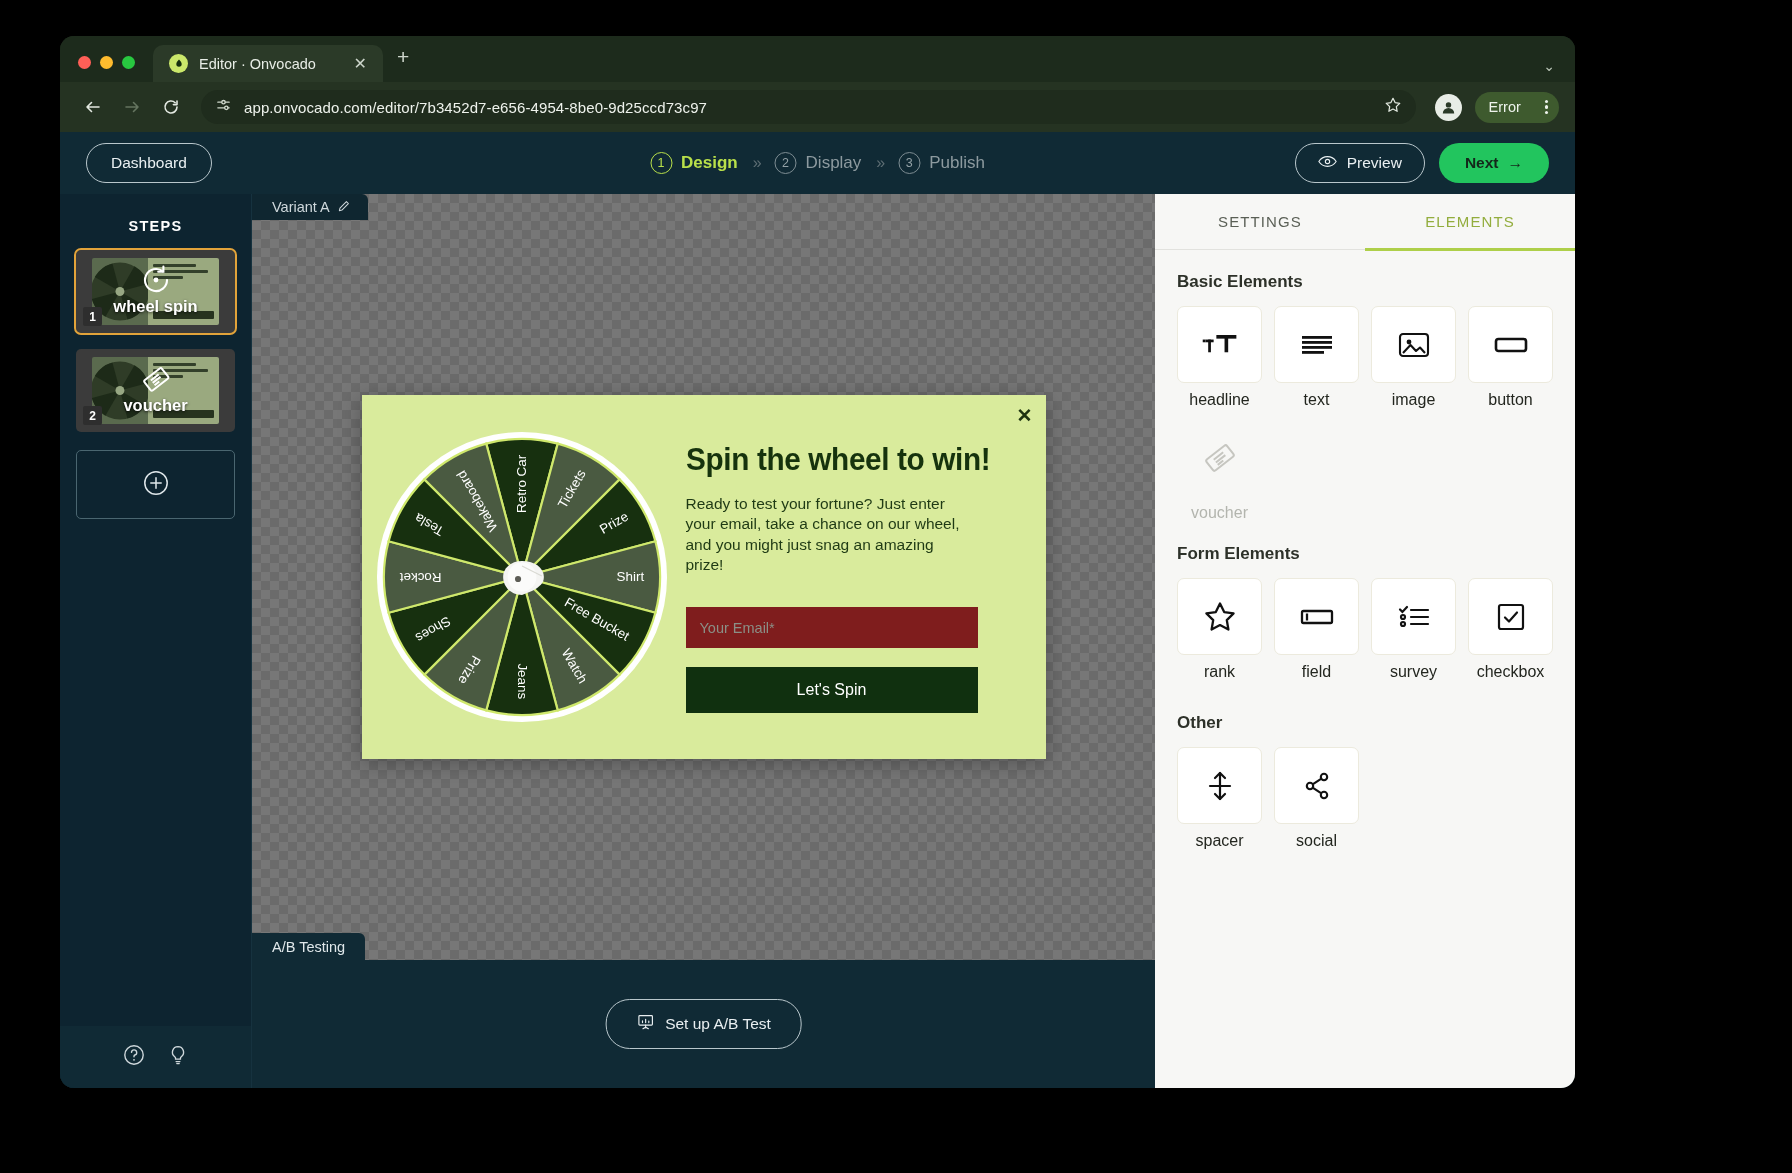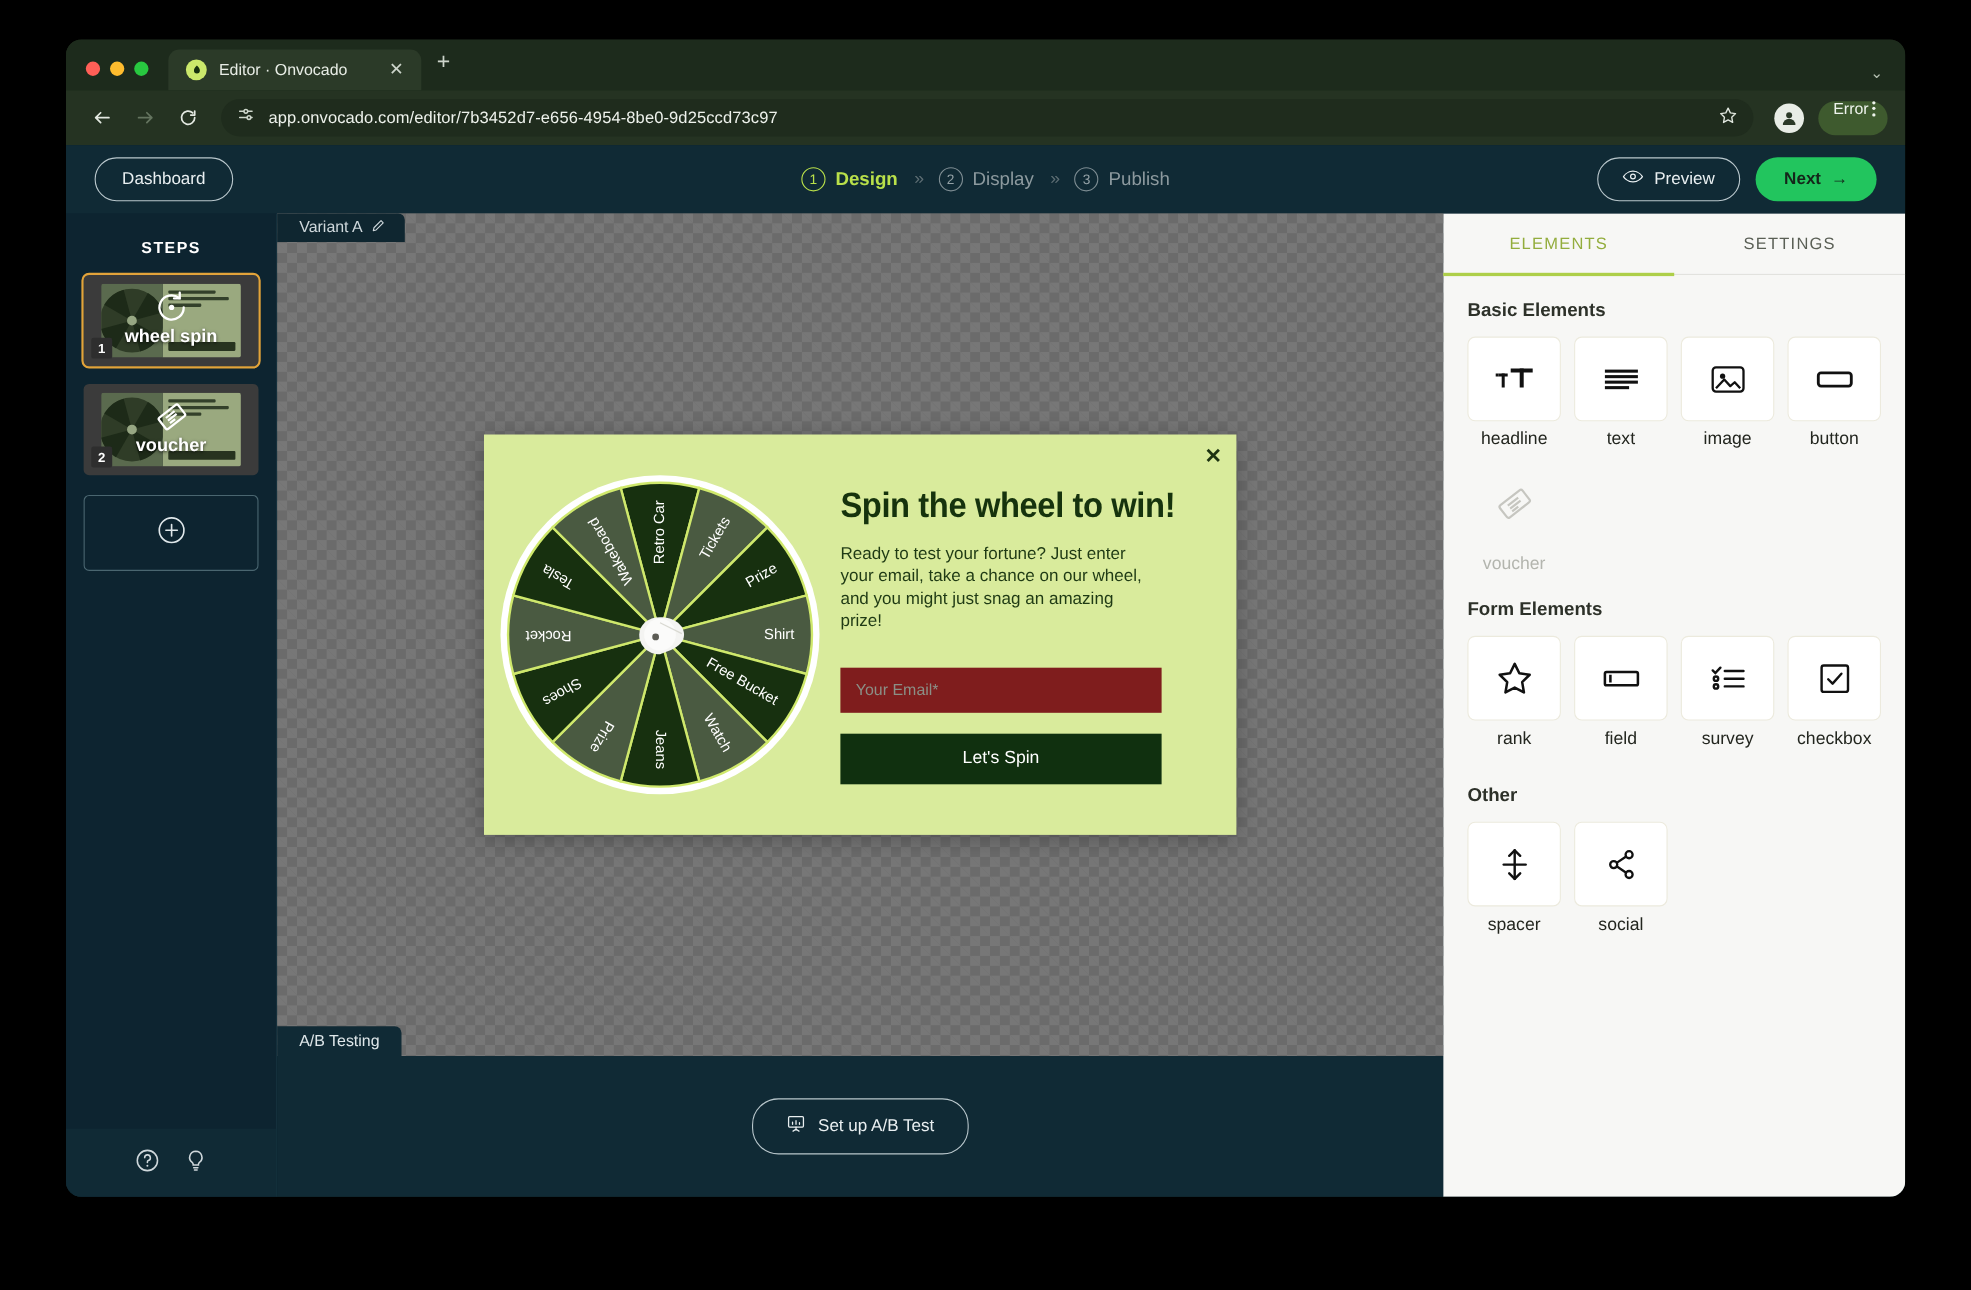--- a/index.html
+++ b/index.html
@@ -8,21 +8,21 @@
     width: 1792px; height: 1173px;
     background: #000;
     font-family: "Liberation Sans", sans-serif;
     overflow: hidden;
   }
 
   
   #window {
     position: absolute;
     left: 60px; top: 36px;
-    width: 1672px; height: 1052px;
+    width: 1515px; height: 1052px;
     background: #1d2b1c;
     border-radius: 14px;
     overflow: hidden;
     display: flex; flex-direction: column;
   }
 
   
   #tabstrip {
     height: 46px;
     background: #1d2b1c;
@@ -86,21 +86,21 @@
   }
   .url-text { color: #eef2ec; font-size: 15px; letter-spacing: 0.1px; }
   .star-icon { margin-left: auto; color: #dfe6dd; }
   .avatar-btn {
     width: 27px; height: 27px; border-radius: 50%;
     background: #e8ede6;
     display: flex; align-items: center; justify-content: center;
     margin-left: 6px;
   }
   .error-pill {
-    display: flex; align-items: flex-start; gap: 0;
+    display: flex; align-items: center; gap: 21px;
     background: #3e5a2e; border-radius: 16px;
     height: 31px; padding: 0 8px 0 14px; margin-left: 8px;
   }
   .error-pill .lbl { color: #eef3ec; font-size: 14.5px; }
   .kebab { display: flex; flex-direction: column; gap: 2.5px; padding: 0 3px; }
   .kebab i { width: 3.2px; height: 3.2px; border-radius: 50%; background: #eef3ec; display: block; }
 
   
   #app { flex: 1 1 auto; display: flex; flex-direction: column; background: #0f2630; min-height: 0; }
 
@@ -593,22 +593,22 @@
                   <path d="M6.5 10.6v-2M10 10.6V7M13.5 10.6V9"></path>
                 </svg>
             </span>
             <span>Set up A/B Test</span>
           </button>
         </div>
       </div>
 
       <div id="rightpanel">
         <div class="rp-tabs">
+          <div class="rp-tab">SETTINGS</div>
           <div class="rp-tab active">ELEMENTS</div>
-          <div class="rp-tab">SETTINGS</div>
         </div>
         <div class="rp-scroll">
 
           <div class="rp-section">Basic Elements</div>
           <div class="rp-grid">
             <div class="rp-cell">
               <div class="rp-card">
                 <svg width="40" height="34" viewBox="0 0 44 36" fill="#111">
                     <rect x="3" y="12" width="3" height="3"></rect>
                     <rect x="6" y="12" width="9" height="3"></rect>

